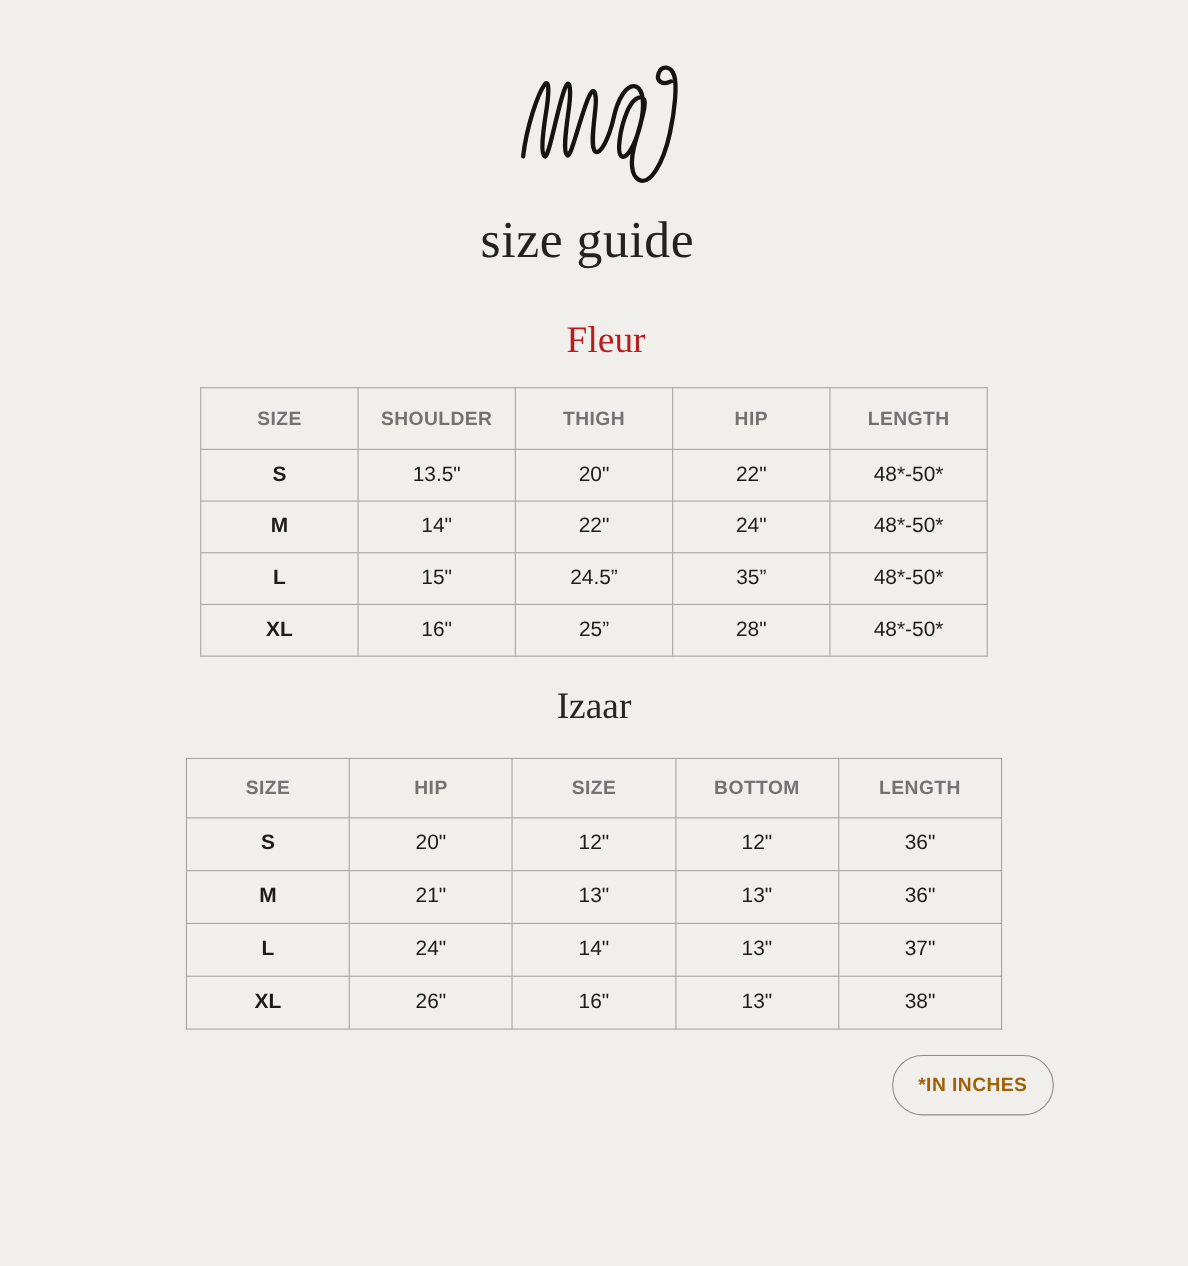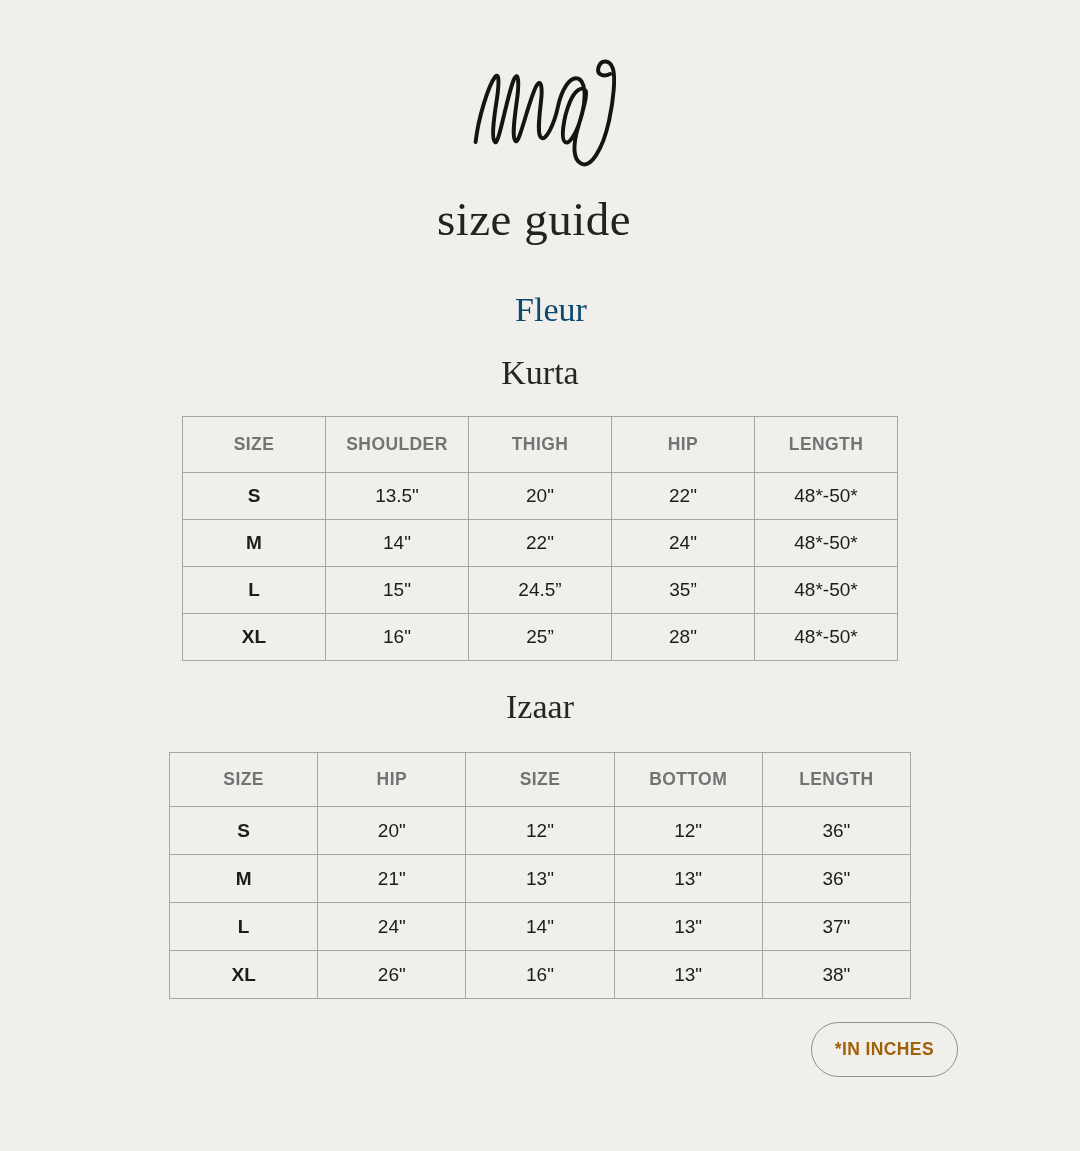--- a/index.html
+++ b/index.html
@@ -36,21 +36,21 @@
     color: #222220;
     letter-spacing: 0.5px;
   }
   .product-name {
     font-family: "Liberation Serif", "DejaVu Serif", serif;
     font-size: 34px;
     line-height: 1.1;
     font-weight: 500;
     text-align: center;
     margin: 48px 0 0 0;
-    color: #0c4a6e;
+    color: #b91c1c;
     padding-left: 22px;
   }
   .section-heading {
     font-family: "Liberation Serif", "DejaVu Serif", serif;
     font-size: 34px;
     line-height: 1.1;
     font-weight: 500;
     text-align: center;
     margin: 26px 0 0 0;
     color: #262624;
@@ -145,21 +145,20 @@
            C160,15 151,14 148,22
            C145,30 152,34 160,30"></path>
     </svg>
   </div>
 
   <h1 class="page-title">size guide</h1>
 
   <h2 class="product-name">Fleur</h2>
 
   <section>
-    <h3 class="section-heading">Kurta</h3>
     <table class="size-table t1">
         <thead>
           <tr>
             <th>SIZE</th>
             <th>SHOULDER</th>
             <th>THIGH</th>
             <th>HIP</th>
             <th>LENGTH</th>
           </tr>
         </thead>

